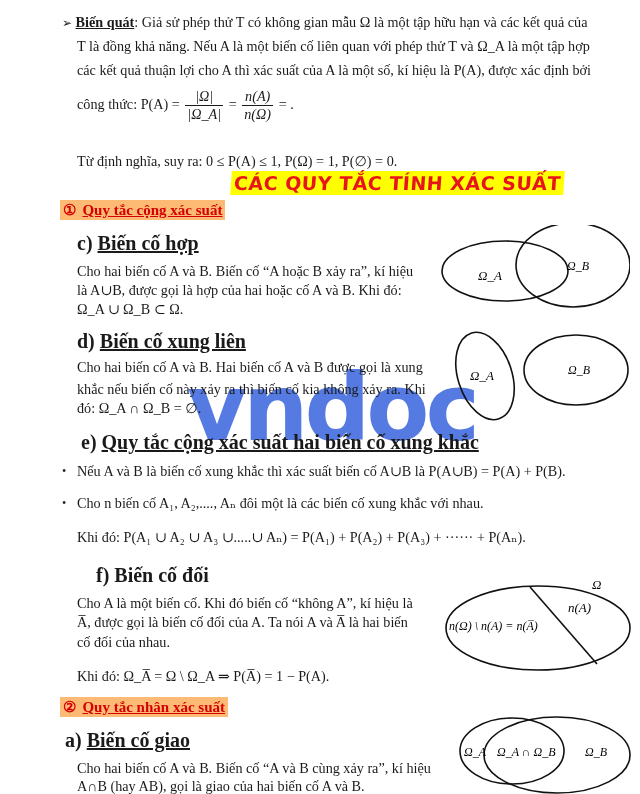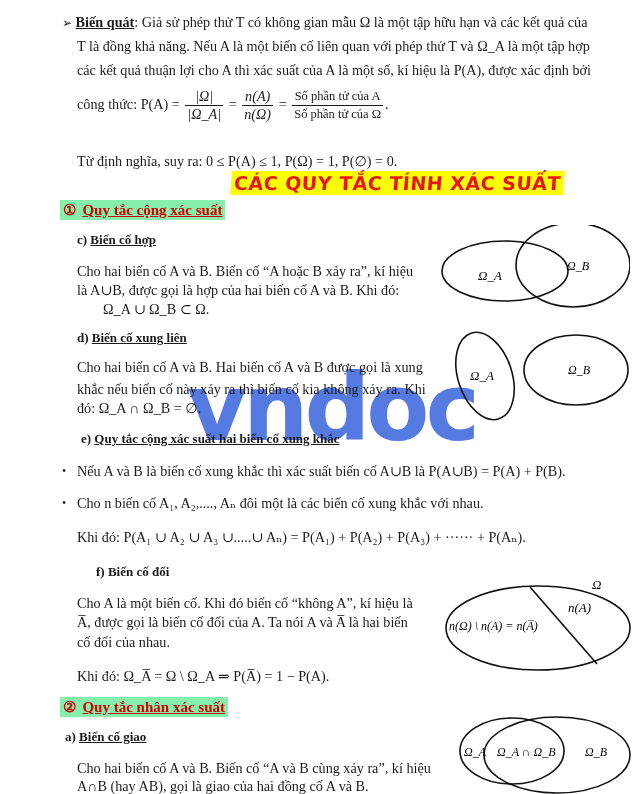--- a/index.html
+++ b/index.html
@@ -6,24 +6,24 @@
   body { width:640px; height:794px; position:relative; overflow:hidden;
          font-family:"Liberation Serif", "DejaVu Serif", serif; color:#1a1a1a; font-size:14.2px; }
   .abs { position:absolute; }
   .line { position:absolute; white-space:nowrap; line-height:18px; }
   i, .m { font-style:italic; }
   .u { text-decoration:underline; }
   .b { font-weight:bold; }
   .title { position:absolute; left:231px; top:171px; background:#ffff00; color:#e8141c;
            font-family:"DejaVu Sans", sans-serif; font-weight:bold; font-size:19px;
            padding:0 3px; letter-spacing:0.5px; line-height:24px; transform:skewX(-4deg); }
-  .sect { position:absolute; background:#86efac; color:#d40000; font-weight:bold; font-size:15px;
+  .sect { position:absolute; background:#fdba74; color:#d40000; font-weight:bold; font-size:15px;
           padding:0 3px; line-height:20px; }
   .sect .lbl { text-decoration:underline; margin-left:6px; }
-  .sub { position:absolute; font-weight:bold; font-size:13px; white-space:nowrap; }
+  .sub { position:absolute; font-weight:bold; font-size:20px; white-space:nowrap; }
   .frac { display:inline-block; vertical-align:middle; text-align:center; margin:0 2px; }
   .frac .n { display:block; border-bottom:1px solid #1a1a1a; padding:0 2px; line-height:17px; }
   .frac .d { display:block; padding:0 2px; line-height:17px; }
   .bul { position:absolute; left:62px; font-size:12px; }
   svg text { font-family:"Liberation Serif", serif; }
   .wm { position:absolute; left:187px; top:355px; font-family:"DejaVu Sans", sans-serif;
         font-weight:bold; font-size:92px; color:#1d4ed8; opacity:0.75; letter-spacing:-4px; }
 </style>
 </head>
 <body>
@@ -33,36 +33,36 @@
 <div class="line" style="left:62px; top:13px;">
   <span style="font-family:'DejaVu Sans',sans-serif;font-size:12px;">➢</span>
   <span class="b u">Biến quát</span><span>: Giả sử phép thử T có không gian mẫu Ω là một tập hữu hạn và các kết quả của</span>
 </div>
 <div class="line" style="left:77px; top:37px;">T là đồng khả năng. Nếu A là một biến cố liên quan với phép thử T và Ω_A là một tập hợp</div>
 <div class="line" style="left:77px; top:61px;">các kết quả thuận lợi cho A thì xác suất của A là một số, kí hiệu là P(A), được xác định bởi</div>
 <div class="line" style="left:77px; top:86px; line-height:36px;">
   <span>công thức: P(A) =</span>
   <span class="frac"><span class="n m">|Ω|</span><span class="d m">|Ω_A|</span></span> =
   <span class="frac"><span class="n m">n(A)</span><span class="d m">n(Ω)</span></span> =
-  <span class="frac" style="font-size:12.5px;"><span class="n">Số phần tử của A</span><span class="d">Số phần tử của Ω</span></span>.
+  .
 </div>
 <div class="line" style="left:77px; top:152px;">Từ định nghĩa, suy ra: 0 ≤ P(A) ≤ 1, P(Ω) = 1, P(∅) = 0.</div>
 
 <div class="title">CÁC QUY TẮC TÍNH XÁC SUẤT</div>
 
 <div class="sect" style="left:60px; top:200px;">
   <span>①</span><span class="lbl">Quy tắc cộng xác suất</span>
 </div>
 
 <div class="sub" style="left:77px; top:232px;">
   <span>c) </span><span class="u">Biến cố hợp</span>
 </div>
 <div class="line" style="left:77px; top:262px;">Cho hai biến cố A và B. Biến cố “A hoặc B xảy ra”, kí hiệu</div>
-<div class="line" style="left:77px; top:281px;">là A∪B, được gọi là hợp của hai biến cố A và B. Khi đó:</div>
-<div class="line" style="left:77px; top:300px;margin-left:26px;">Ω_A ∪ Ω_B ⊂ Ω.</div>
+<div class="line" style="left:77px; top:281px;">là A∪B, được gọi là hợp của hai hoặc cố A và B. Khi đó:</div>
+<div class="line" style="left:77px; top:300px;">Ω_A ∪ Ω_B ⊂ Ω.</div>
 <svg class="abs" style="left:440px; top:225px;" width="190" height="100">
   <ellipse cx="65" cy="46" rx="63" ry="30" fill="none" stroke="#111" stroke-width="1.6"></ellipse>
   <ellipse cx="133" cy="40" rx="57" ry="42" fill="none" stroke="#111" stroke-width="1.6"></ellipse>
   <text x="38" y="55" font-size="13" font-style="italic">Ω_A</text>
   <text x="127" y="45" font-size="12" font-style="italic">Ω_B</text>
 </svg>
 
 <div class="sub" style="left:77px; top:330px;">
   <span>d) </span><span class="u">Biến cố xung liên</span>
 </div>
@@ -99,20 +99,20 @@
 </svg>
 
 <div class="sect" style="left:60px; top:697px;">
   <span>②</span><span class="lbl">Quy tắc nhân xác suất</span>
 </div>
 
 <div class="sub" style="left:65px; top:729px;">
   <span>a) </span><span class="u">Biến cố giao</span>
 </div>
 <div class="line" style="left:77px; top:759px;">Cho hai biến cố A và B. Biến cố “A và B cùng xảy ra”, kí hiệu</div>
-<div class="line" style="left:77px; top:777px;">A∩B (hay AB), gọi là giao của hai đồng cố A và B.</div>
+<div class="line" style="left:77px; top:777px;">A∩B (hay AB), gọi là giao của hai biến cố A và B.</div>
 <svg class="abs" style="left:455px; top:715px;" width="180" height="79">
   <ellipse cx="57" cy="36" rx="52" ry="33" fill="none" stroke="#111" stroke-width="1.6"></ellipse>
   <ellipse cx="102" cy="40" rx="73" ry="38" fill="none" stroke="#111" stroke-width="1.6"></ellipse>
   <text x="9" y="41" font-size="12" font-style="italic">Ω_A</text>
   <text x="42" y="41" font-size="12" font-style="italic">Ω_A ∩ Ω_B</text>
   <text x="130" y="41" font-size="12" font-style="italic">Ω_B</text>
 </svg>
 
 </body></html>

